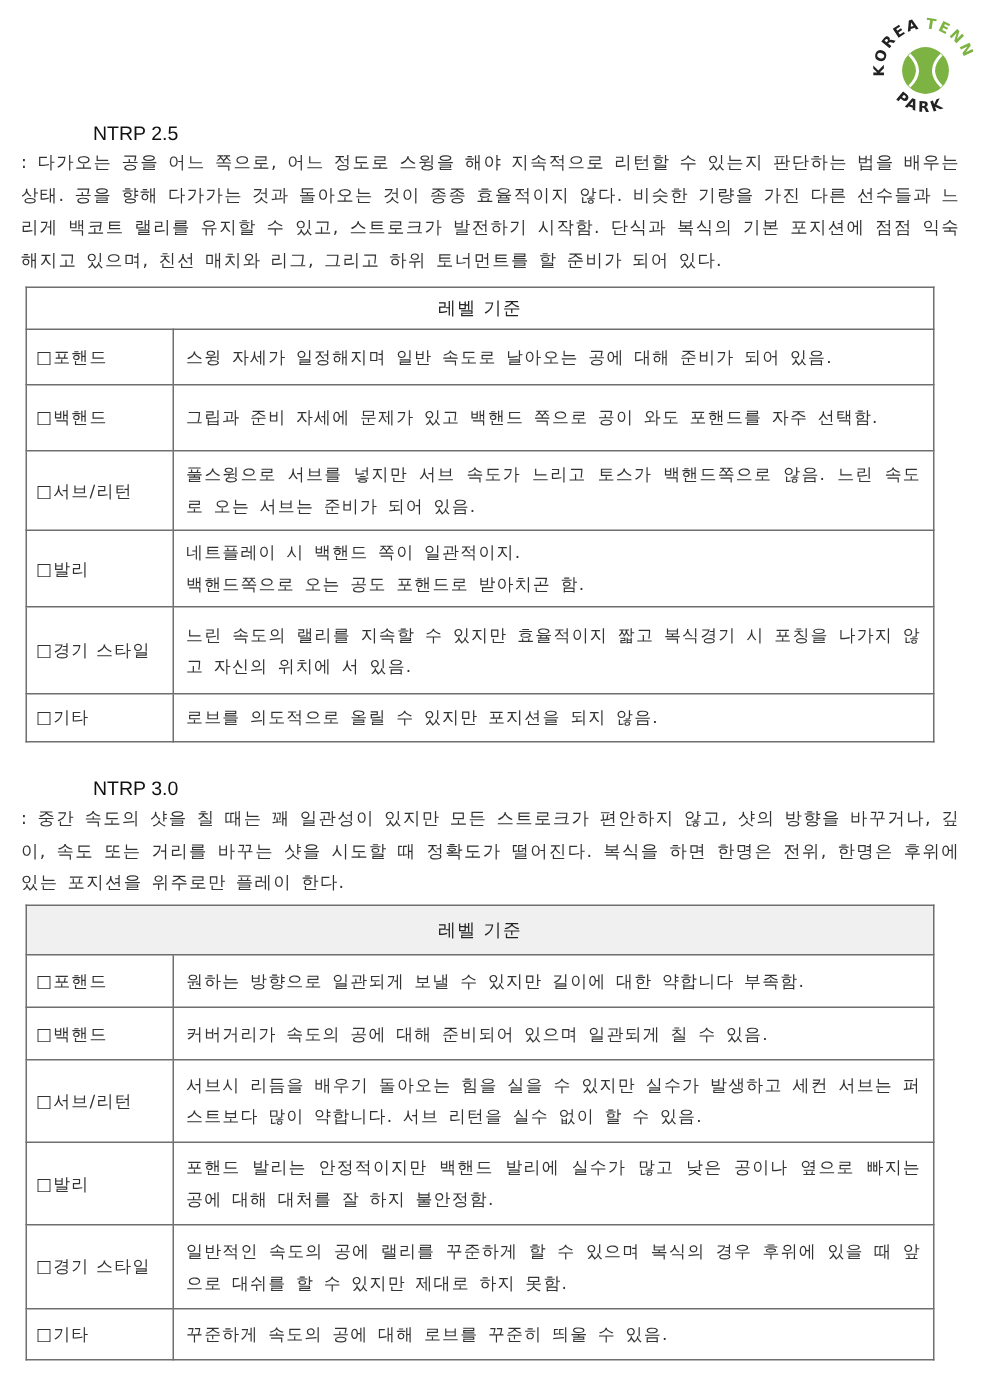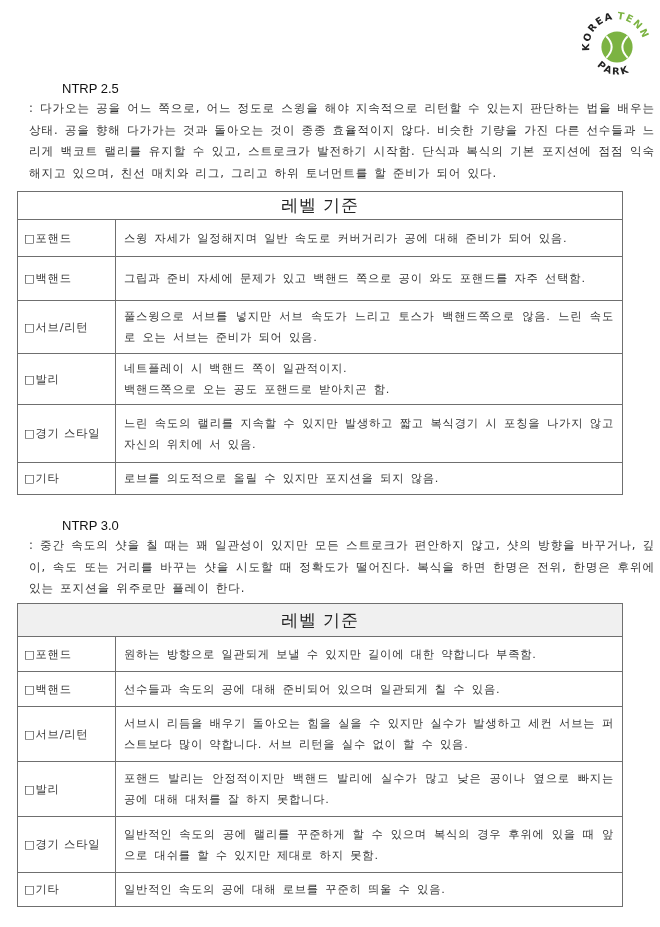--- a/index.html
+++ b/index.html
@@ -1,26 +1,26 @@
 <!DOCTYPE html>
 <html><head>
 <meta charset="utf-8">
 <style>
   html, body { margin:0; padding:0; background:#ffffff; }
   body { width:660px; height:927px; position:relative; overflow:hidden;
          font-family:"DejaVu Sans", sans-serif; color:#2a2a2a; }
   .logo { position:absolute; left:578px; top:8px; width:78px; height:78px; }
   .section-title { position:absolute; left:14px; font-size:13px; color:#111; font-family:"Liberation Sans", sans-serif; font-weight:normal;margin-left:48px; }
   .desc { position:absolute; left:14px; width:626px; font-size:11.6px; line-height:21.5px;
-          color:#333; text-align:justify; letter-spacing:0.9px; word-spacing:1.5px;margin-left:15px; }
+          color:#333; text-align:justify; letter-spacing:0.9px; word-spacing:1.5px; }
   table.crit { position:absolute; left:17px; width:606px; border-collapse:collapse;
                font-size:11.3px; color:#333; letter-spacing:0.8px; }
   table.crit td, table.crit th { border:1px solid #6f6f6f; padding:0 8px; vertical-align:middle; }
   table.crit { border:1.5px solid #333; }
-  table.crit th { font-weight:normal; text-align:center; font-size:17px; color:#222; }
+  table.crit th { font-weight:normal; text-align:center; font-size:12px; color:#222; }
   table.crit td.lab { width:83px; padding-left:6px; white-space:nowrap; }
   table.crit td.txt { line-height:21px; text-align:justify; word-spacing:2px; }
   .t1 th { background:#ffffff; }
   .t2 th { background:#f0f0f0; }
 </style>
 </head>
 <body>
 
 <svg class="logo" viewBox="0 0 80 80">
   <defs>
@@ -41,38 +41,38 @@
 <div class="section-title" style="top:81px;">NTRP 2.5</div>
 <div class="desc" style="top:98px;">: 다가오는 공을 어느 쪽으로, 어느 정도로 스윙을 해야 지속적으로 리턴할 수 있는지 판단하는 법을 배우는 상태. 공을 향해 다가가는 것과 돌아오는 것이 종종 효율적이지 않다. 비슷한 기량을 가진 다른 선수들과 느리게 백코트 랠리를 유지할 수 있고, 스트로크가 발전하기 시작함. 단식과 복식의 기본 포지션에 점점 익숙해지고 있으며, 친선 매치와 리그, 그리고 하위 토너먼트를 할 준비가 되어 있다.</div>
 
 <table class="crit t1" style="top:191px;">
   <tbody>
       <tr style="height:28px;">
     <th colspan="2">레벨 기준</th>
   </tr>
   <tr style="height:37px;">
     <td class="lab">□포핸드</td>
-    <td class="txt">스윙 자세가 일정해지며 일반 속도로 커버거리가 공에 대해 준비가 되어 있음.</td>
+    <td class="txt">스윙 자세가 일정해지며 일반 속도로 날아오는 공에 대해 준비가 되어 있음.</td>
   </tr>
   <tr style="height:44px;">
     <td class="lab">□백핸드</td>
     <td class="txt">그립과 준비 자세에 문제가 있고 백핸드 쪽으로 공이 와도 포핸드를 자주 선택함.</td>
   </tr>
   <tr style="height:53px;">
     <td class="lab">□서브/리턴</td>
     <td class="txt">풀스윙으로 서브를 넣지만 서브 속도가 느리고 토스가 백핸드쪽으로 않음. 느린 속도로 오는 서브는 준비가 되어 있음.</td>
   </tr>
   <tr style="height:51px;">
     <td class="lab">□발리</td>
     <td class="txt" style="white-space:pre-line;">네트플레이 시 백핸드 쪽이 일관적이지.
 백핸드쪽으로 오는 공도 포핸드로 받아치곤 함.</td>
   </tr>
   <tr style="height:58px;">
     <td class="lab">□경기 스타일</td>
-    <td class="txt">느린 속도의 랠리를 지속할 수 있지만 발생하고 짧고 복식경기 시 포칭을 나가지 않고 자신의 위치에 서 있음.</td>
+    <td class="txt">느린 속도의 랠리를 지속할 수 있지만 효율적이지 짧고 복식경기 시 포칭을 나가지 않고 자신의 위치에 서 있음.</td>
   </tr>
   <tr style="height:32px;">
     <td class="lab">□기타</td>
     <td class="txt">로브를 의도적으로 올릴 수 있지만 포지션을 되지 않음.</td>
   </tr>
 </tbody>
   </table>
 
 <div class="section-title" style="top:518px;">NTRP 3.0</div>
 <div class="desc" style="top:535px;">: 중간 속도의 샷을 칠 때는 꽤 일관성이 있지만 모든 스트로크가 편안하지 않고, 샷의 방향을 바꾸거나, 깊이, 속도 또는 거리를 바꾸는 샷을 시도할 때 정확도가 떨어진다. 복식을 하면 한명은 전위, 한명은 후위에 있는 포지션을 위주로만 플레이 한다.</div>
@@ -81,32 +81,32 @@
   <tbody>
       <tr style="height:33px;">
     <th colspan="2">레벨 기준</th>
   </tr>
   <tr style="height:35px;">
     <td class="lab">□포핸드</td>
     <td class="txt">원하는 방향으로 일관되게 보낼 수 있지만 길이에 대한 약합니다 부족함.</td>
   </tr>
   <tr style="height:35px;">
     <td class="lab">□백핸드</td>
-    <td class="txt">선수들과 속도의 공에 대해 준비되어 있으며 일관되게 칠 수 있음.</td>
+    <td class="txt">커버거리가 속도의 공에 대해 준비되어 있으며 일관되게 칠 수 있음.</td>
   </tr>
   <tr style="height:55px;">
     <td class="lab">□서브/리턴</td>
     <td class="txt">서브시 리듬을 배우기 돌아오는 힘을 실을 수 있지만 실수가 발생하고 세컨 서브는 퍼스트보다 많이 약합니다. 서브 리턴을 실수 없이 할 수 있음.</td>
   </tr>
   <tr style="height:55px;">
     <td class="lab">□발리</td>
-    <td class="txt">포핸드 발리는 안정적이지만 백핸드 발리에 실수가 많고 낮은 공이나 옆으로 빠지는 공에 대해 대처를 잘 하지 못합니다.</td>
+    <td class="txt">포핸드 발리는 안정적이지만 백핸드 발리에 실수가 많고 낮은 공이나 옆으로 빠지는 공에 대해 대처를 잘 하지 불안정함.</td>
   </tr>
   <tr style="height:56px;">
     <td class="lab">□경기 스타일</td>
     <td class="txt">일반적인 속도의 공에 랠리를 꾸준하게 할 수 있으며 복식의 경우 후위에 있을 때 앞으로 대쉬를 할 수 있지만 제대로 하지 못함.</td>
   </tr>
   <tr style="height:34px;">
     <td class="lab">□기타</td>
-    <td class="txt">일반적인 속도의 공에 대해 로브를 꾸준히 띄울 수 있음.</td>
+    <td class="txt">꾸준하게 속도의 공에 대해 로브를 꾸준히 띄울 수 있음.</td>
   </tr>
 </tbody>
   </table>
 
 </body></html>

